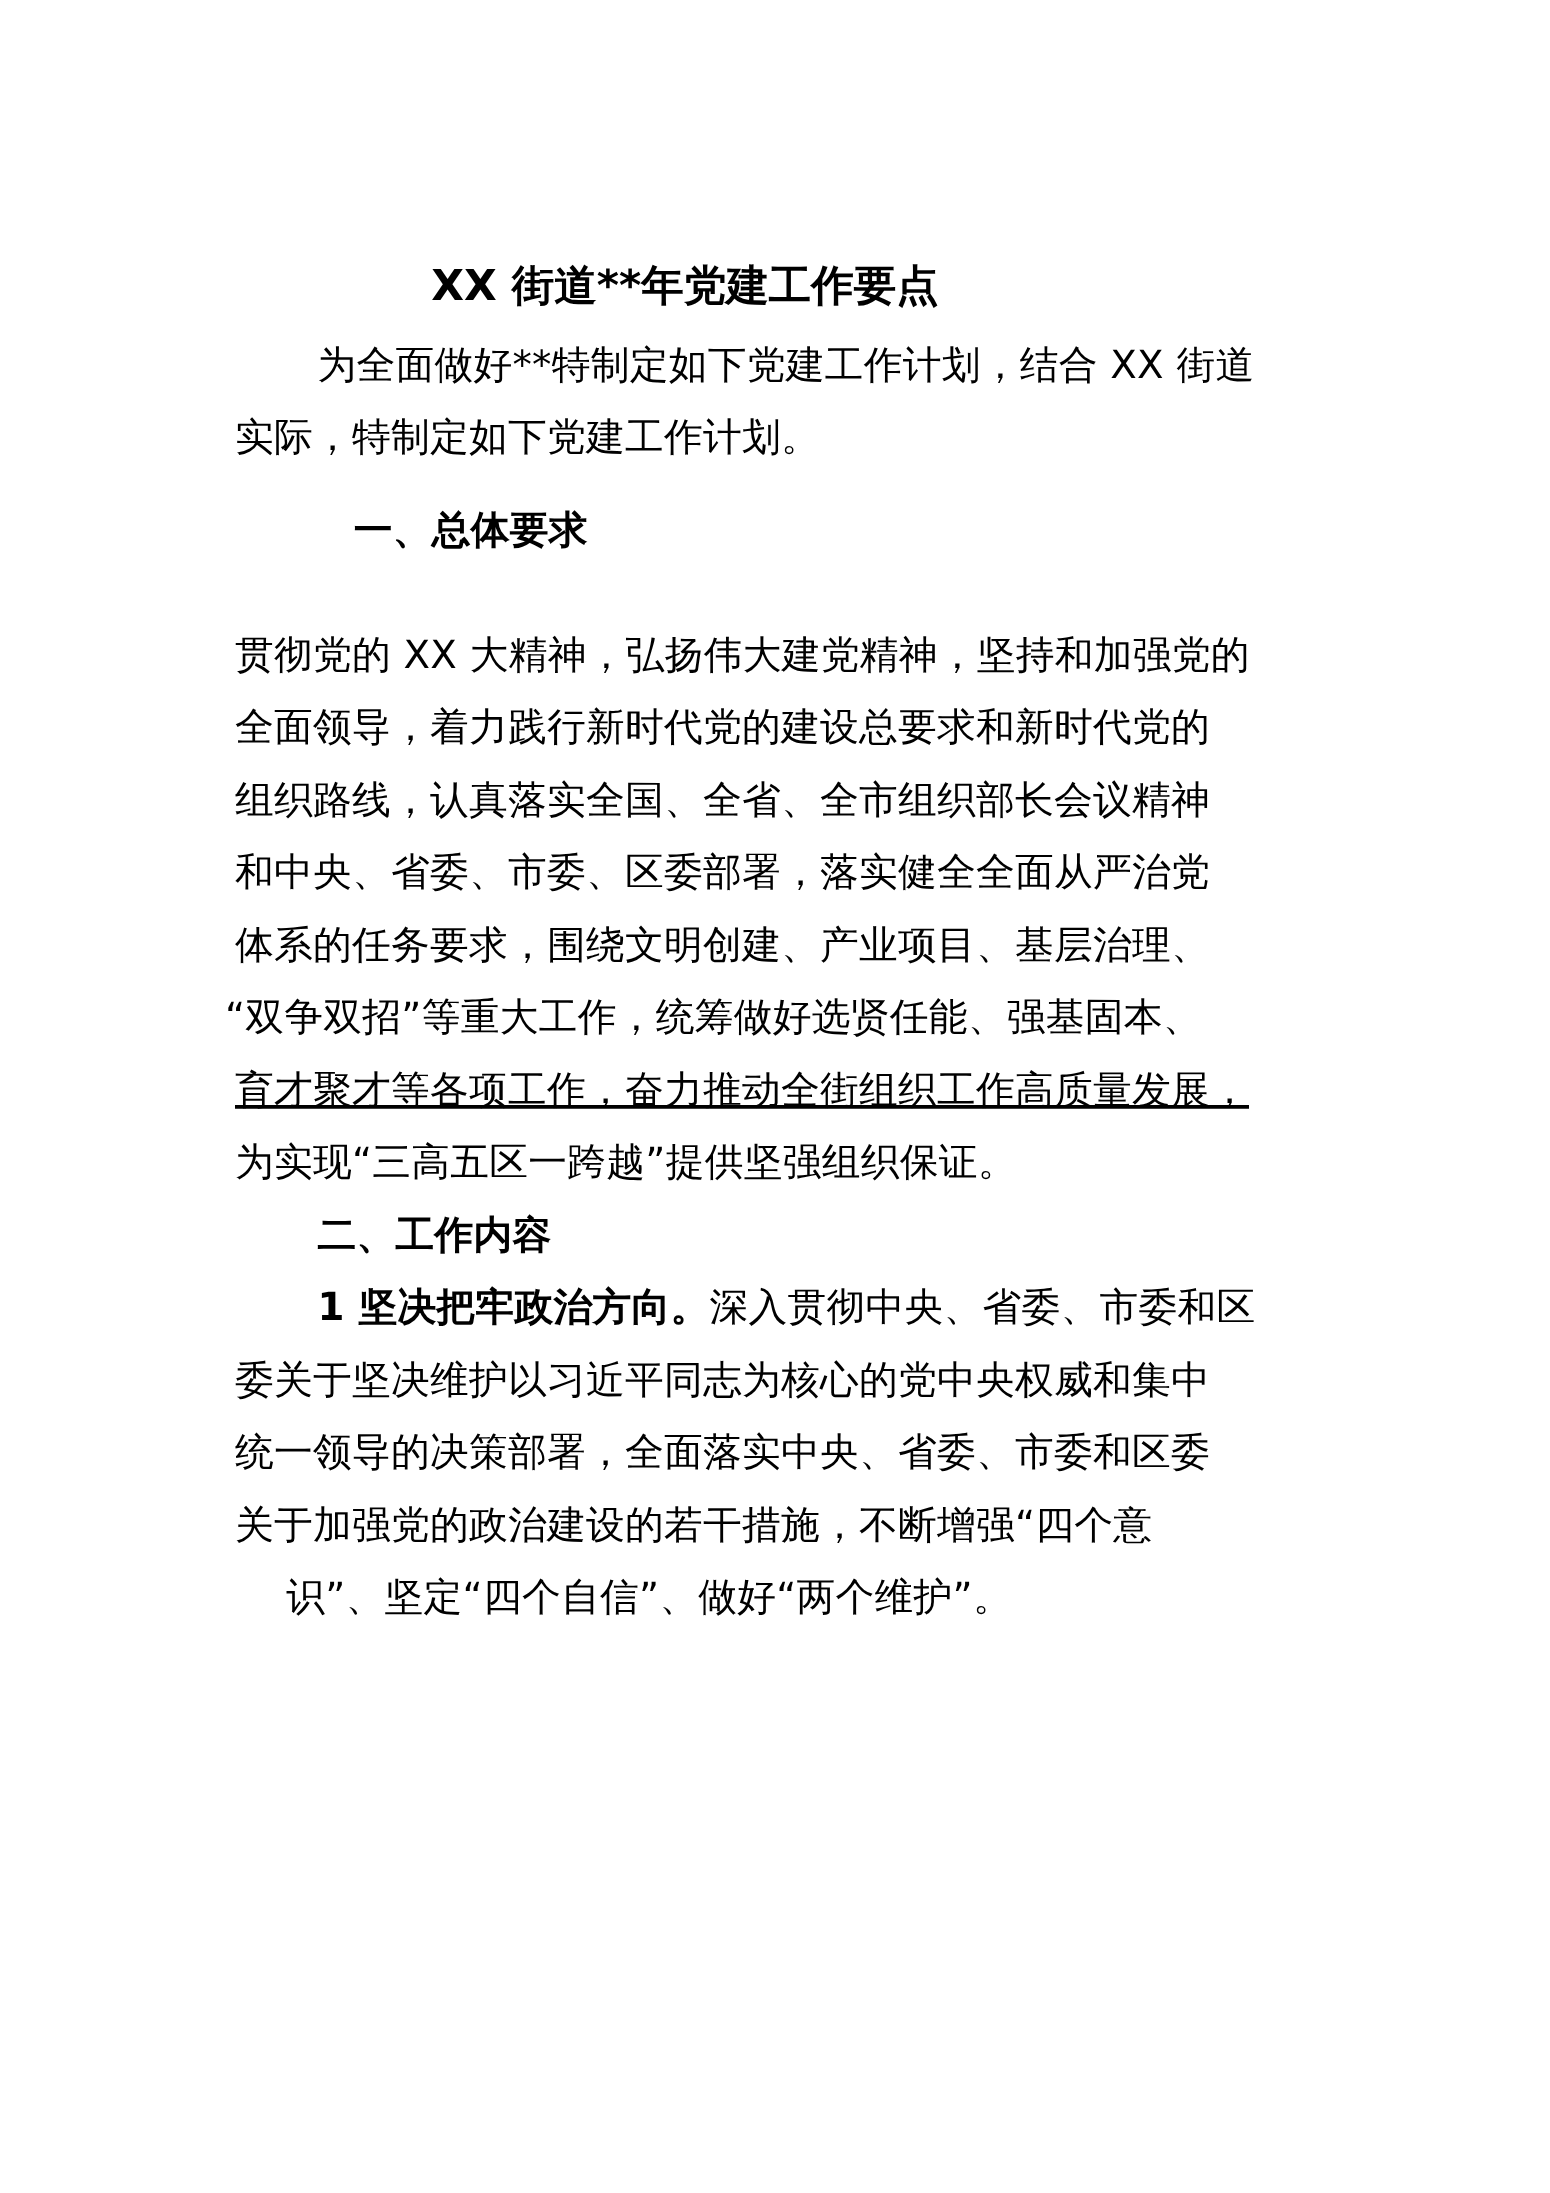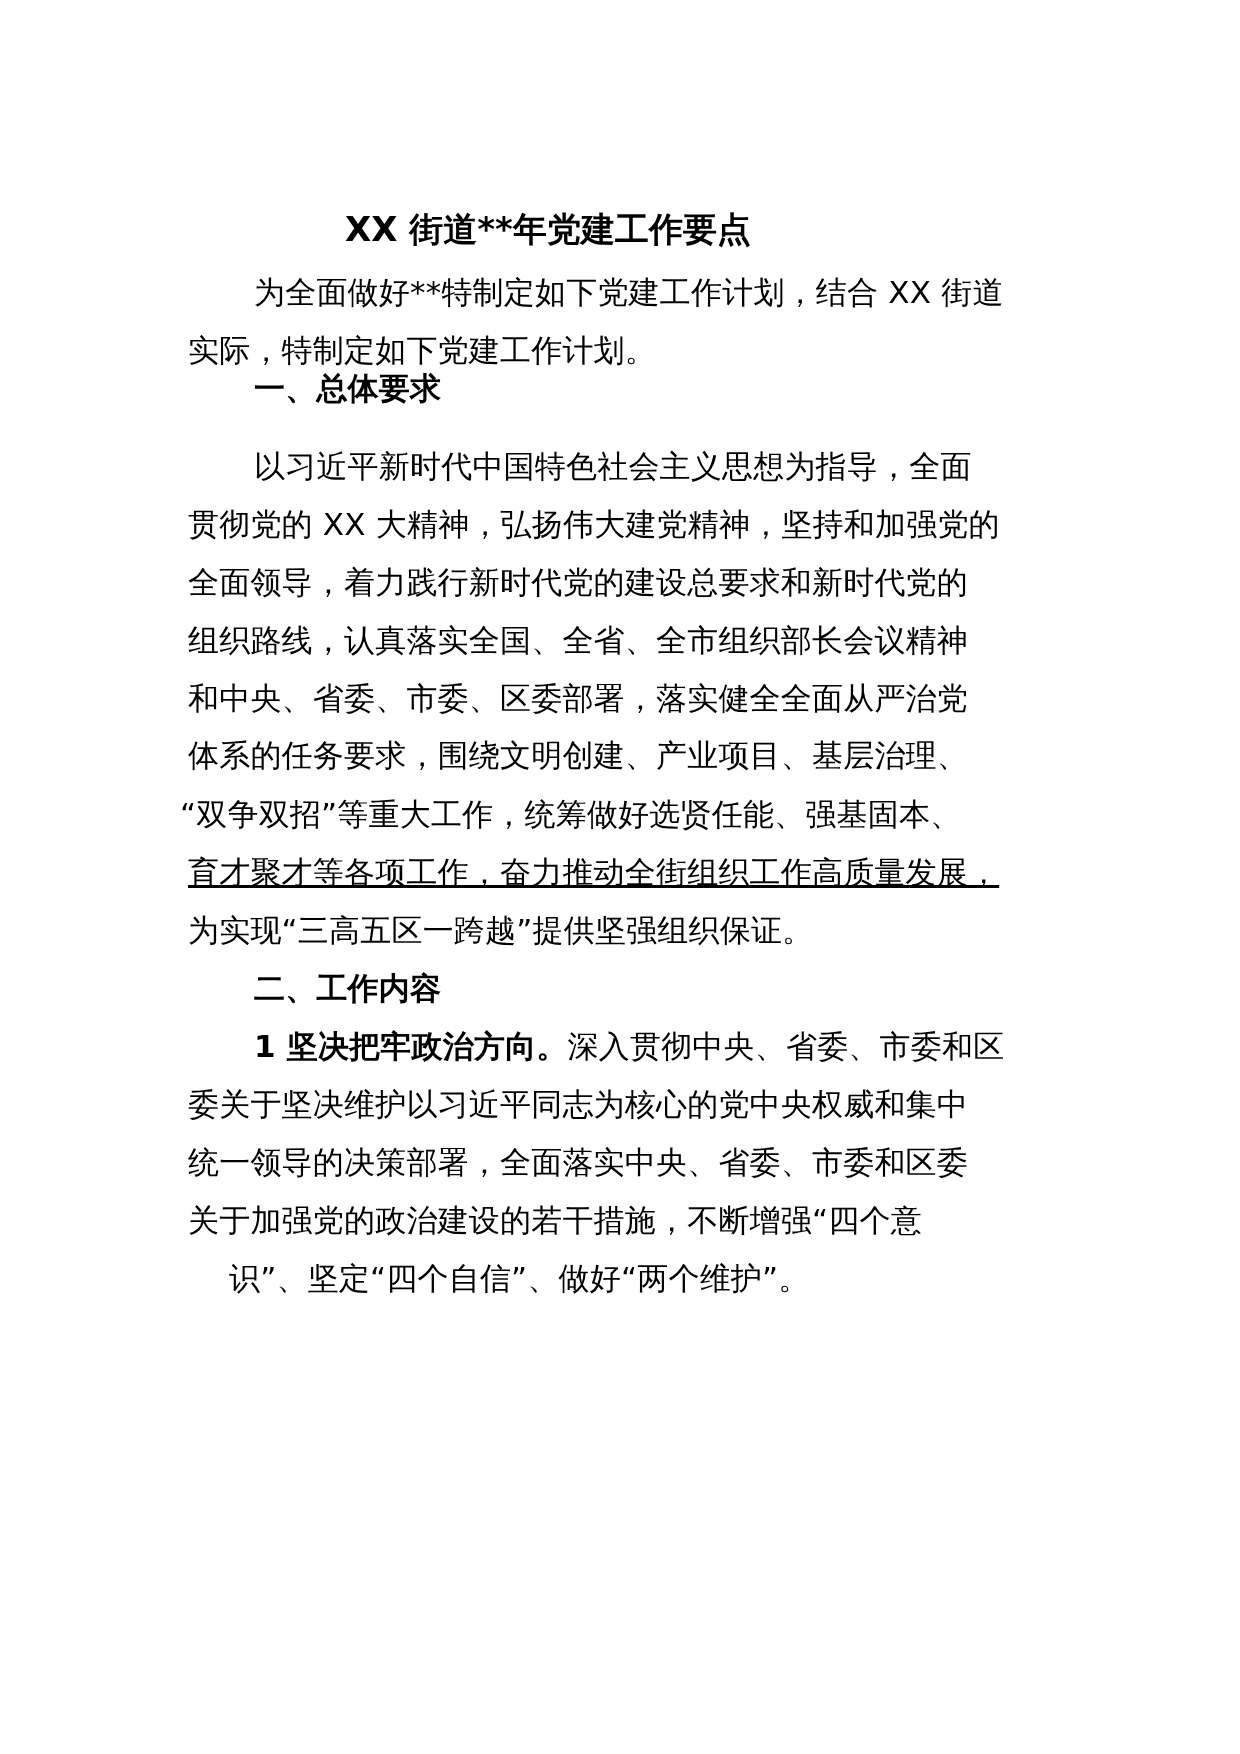--- a/index.html
+++ b/index.html
@@ -55,23 +55,22 @@
 </head>
 <body>
 
 <div class="page">
 
   <div class="doc-title">XX 街道**年党建工作要点</div>
 
   <div class="line indent" style="top:270px;">为全面做好**特制定如下党建工作计划，结合 XX 街道</div>
   <div class="line" style="top:328px;">实际，特制定如下党建工作计划。</div>
 
-  <div class="line indent heading" style="top:366px;">一、总体要求</div>
+  <div class="line indent heading" style="top:402px;margin-left:29px;">一、总体要求</div>
 
-  <div class="line indent" style="top:444px;">以习近平新时代中国特色社会主义思想为指导，全面</div>
   <div class="line" style="top:502px;">贯彻党的 XX 大精神，弘扬伟大建党精神，坚持和加强党的</div>
   <div class="line" style="top:560px;">全面领导，着力践行新时代党的建设总要求和新时代党的</div>
   <div class="line" style="top:618px;">组织路线，认真落实全国、全省、全市组织部长会议精神</div>
   <div class="line" style="top:676px;">和中央、省委、市委、区委部署，落实健全全面从严治党</div>
   <div class="line" style="top:734px;font-family:Liberation Serif, serif;">体系的任务要求，围绕文明创建、产业项目、基层治理、</div>
   <div class="line" style="top:792px; left:180px;">“双争双招”等重大工作，统筹做好选贤任能、强基固本、</div>
   <div class="line" style="top:850px;text-decoration:underline;">育才聚才等各项工作，奋力推动全街组织工作高质量发展，</div>
   <div class="line" style="top:908px;">为实现“三高五区一跨越”提供坚强组织保证。</div>
 
   <div class="line indent heading" style="top:966px;">二、工作内容</div>

